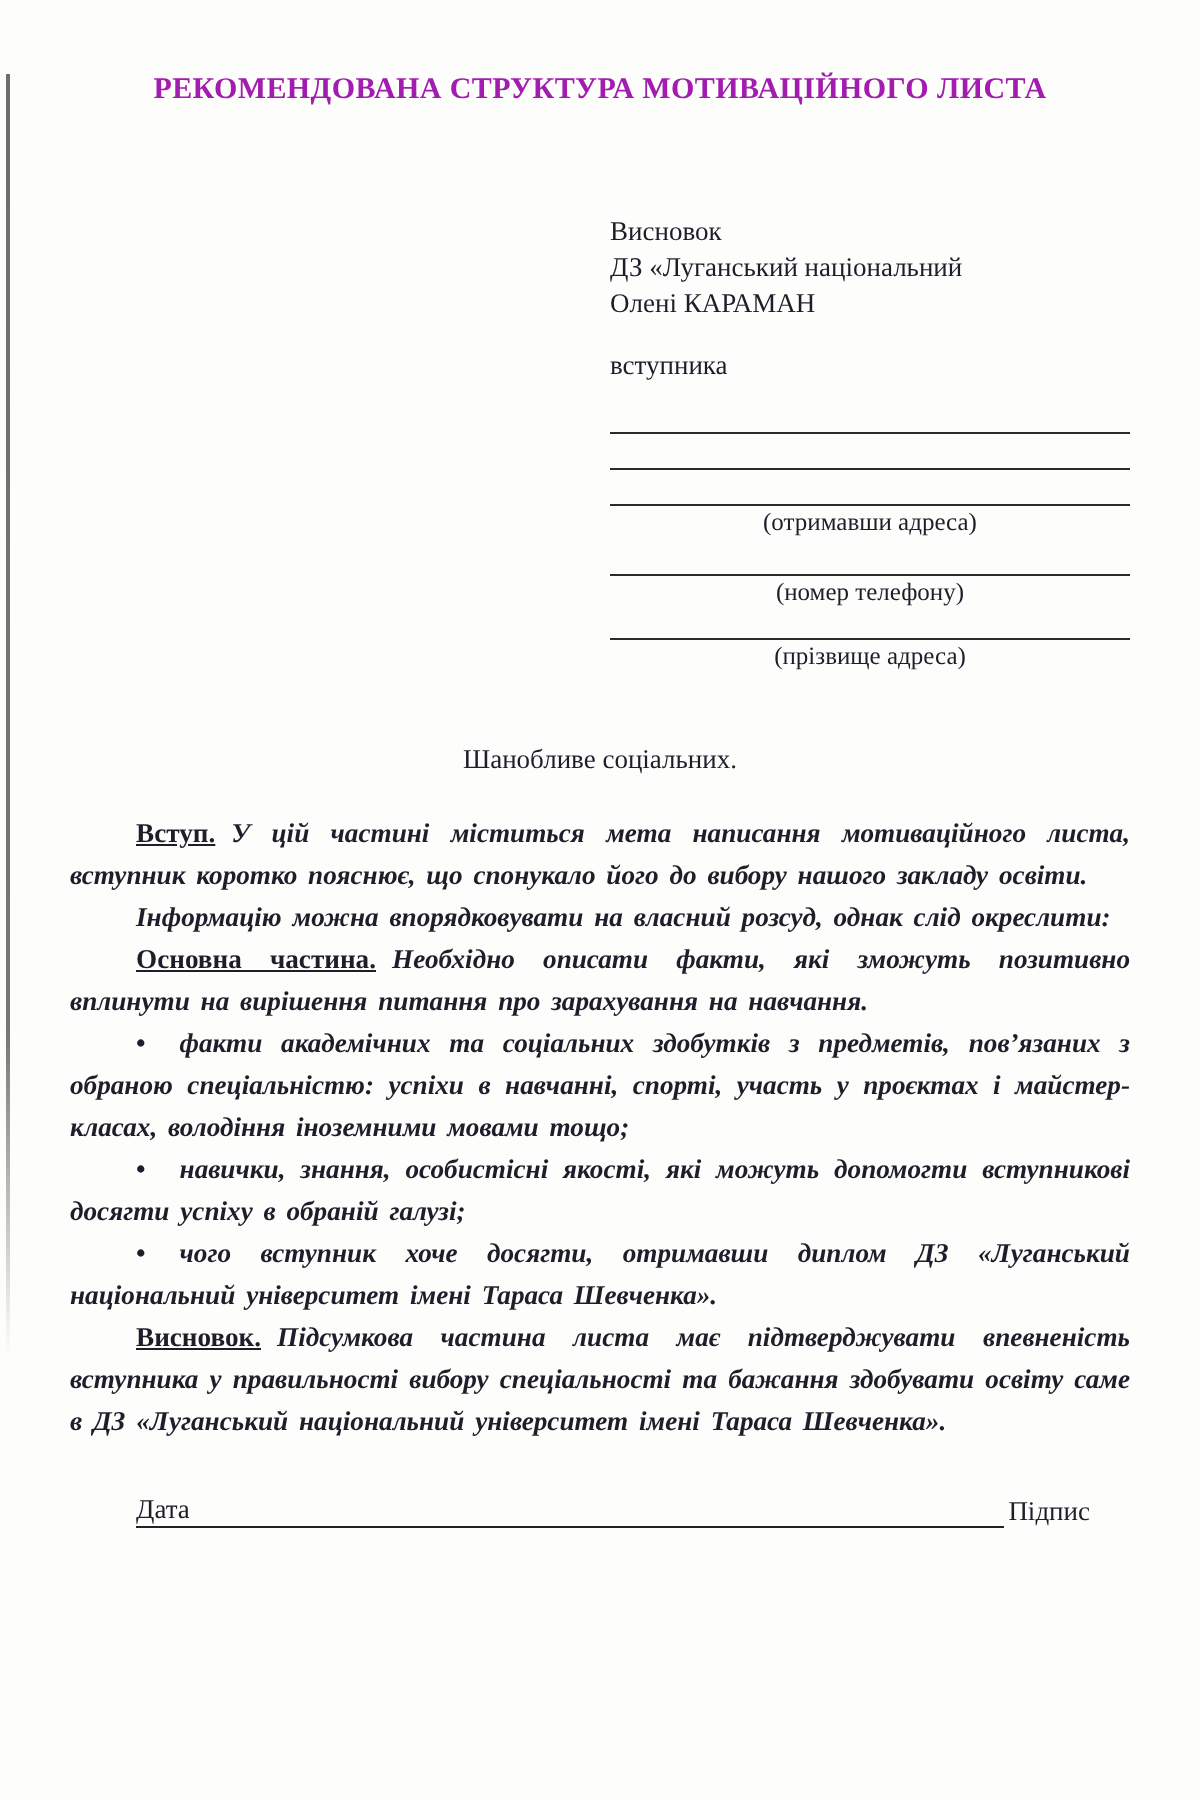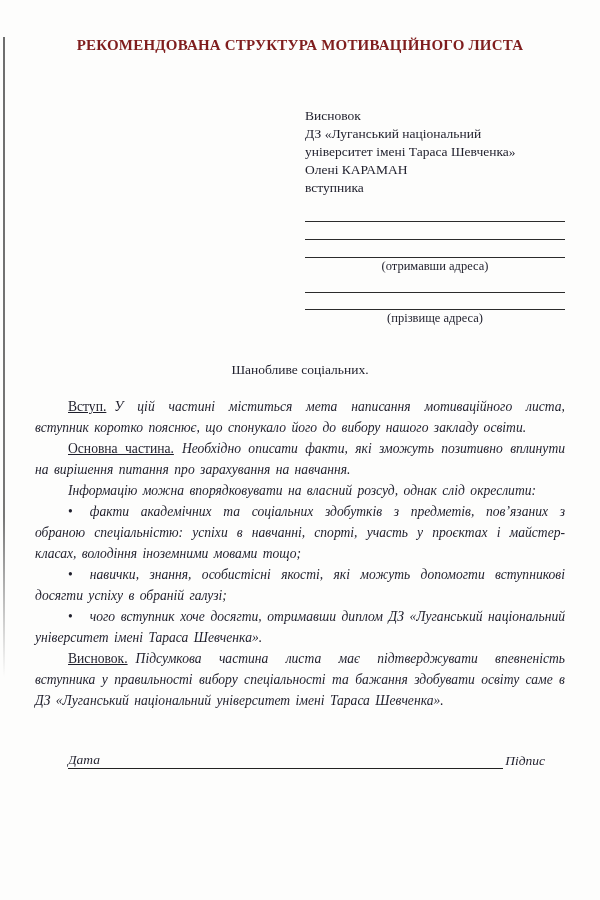--- a/index.html
+++ b/index.html
@@ -16,28 +16,28 @@
     position: absolute; left: 3px; top: 0; width: 2px; height: 640px;
     background: linear-gradient(#4a4a4a 0%, #555555 75%, rgba(85,85,85,0) 100%);
     opacity: .8;
   }
   .doc-title {
     margin: 37px 30px 0 30px;
     text-align: center;
     font-size: 15px;
     font-weight: bold;
     letter-spacing: .2px;
-    color: #7f1d1d;
+    color: #a21caf;
   }
   .recipient {
     margin: 53px 35px 0 305px;
     font-size: 13.5px;
     line-height: 18px;
   }
-  .applicant { }
+  .applicant { margin-top: 13px; }
   .form-block {
     margin-left: 305px;
     width: 260px;
     font-size: 12.5px;
   }
   .field-line { border-bottom: 1px solid #2b2b2b; }
   .fl-1 { height: 24px; }
   .fl-2 { height: 17px; }
   .fl-3 { height: 17px; }
   .fl-4 { height: 19px; }
@@ -50,73 +50,72 @@
     font-size: 13.5px;
   }
   .content {
     margin: 18px 35px 0 35px;
     font-size: 13.6px;
     font-style: italic;
     line-height: 21px;
     text-align: justify;
     word-spacing: 2px;
   }
-  .content p { margin: 0; text-indent: 33px; }
+  .content p { margin: 0; text-indent: 33px; font-weight: bold; }
   .lead {
     font-style: normal;
     text-decoration: underline;
     margin-right: 8px;
   }
   .bullet-marker {
     font-style: normal;
     margin-right: 17px;
   }
   .signature-row {
     display: flex;
     align-items: flex-end;
-    margin: 41px 55px 0 68px;
-    font-style: italic;
+    margin: 26px 55px 0 68px;
     font-size: 13.5px;
   }
   .sig-date { border-bottom: 1px solid #222; padding-right: 4px; }
   .sig-fill { flex: 1; border-bottom: 1px solid #222; }
   .sig-sign { padding-left: 2px; text-align: right; }
 </style>
 </head>
 <body>
 
 <div class="page">
   <div class="scan-edge"></div>
 
   <div class="doc-title">РЕКОМЕНДОВАНА СТРУКТУРА МОТИВАЦІЙНОГО ЛИСТА</div>
 
   <div class="recipient">
     <div>Висновок</div>
     <div>ДЗ «Луганський національний</div>
-    <div>університет імені Тараса Шевченка»</div>
     <div>Олені КАРАМАН</div>
     <div class="applicant">вступника</div>
   </div>
 
   <div class="form-block">
     <div class="field-line fl-1"></div>
     <div class="field-line fl-2"></div>
     <div class="field-line fl-3"></div>
     <div class="field-label">(отримавши адреса)</div>
     <div class="field-line fl-4"></div>
+    <div class="field-label">(номер телефону)</div>
     <div class="field-line fl-5"></div>
     <div class="field-label">(прізвище адреса)</div>
   </div>
 
   <div class="salutation">Шанобливе соціальних.</div>
 
   <div class="content">
     <p><span class="lead">Вступ.</span><span>У цій частині міститься мета написання мотиваційного листа, вступник коротко пояснює, що спонукало його до вибору нашого закладу освіти.</span></p>
+    <p><span>Інформацію можна впорядковувати на власний розсуд, однак слід окреслити:</span></p>
     <p><span class="lead">Основна частина.</span><span>Необхідно описати факти, які зможуть позитивно вплинути на вирішення питання про зарахування на навчання.</span></p>
-    <p><span>Інформацію можна впорядковувати на власний розсуд, однак слід окреслити:</span></p>
     <p><span class="bullet-marker">•</span><span>факти академічних та соціальних здобутків з предметів, пов’язаних з обраною спеціальністю: успіхи в навчанні, спорті, участь у проєктах і майстер-класах, володіння іноземними мовами тощо;</span></p>
     <p><span class="bullet-marker">•</span><span>навички, знання, особистісні якості, які можуть допомогти вступникові досягти успіху в обраній галузі;</span></p>
     <p><span class="bullet-marker">•</span><span>чого вступник хоче досягти, отримавши диплом ДЗ «Луганський національний університет імені Тараса Шевченка».</span></p>
     <p><span class="lead">Висновок.</span><span>Підсумкова частина листа має підтверджувати впевненість вступника у правильності вибору спеціальності та бажання здобувати освіту саме в ДЗ «Луганський національний університет імені Тараса Шевченка».</span></p>
   </div>
 
   <div class="signature-row">
     <span class="sig-date">Дата</span>
     <span class="sig-fill"></span>
     <span class="sig-sign">Підпис</span>

